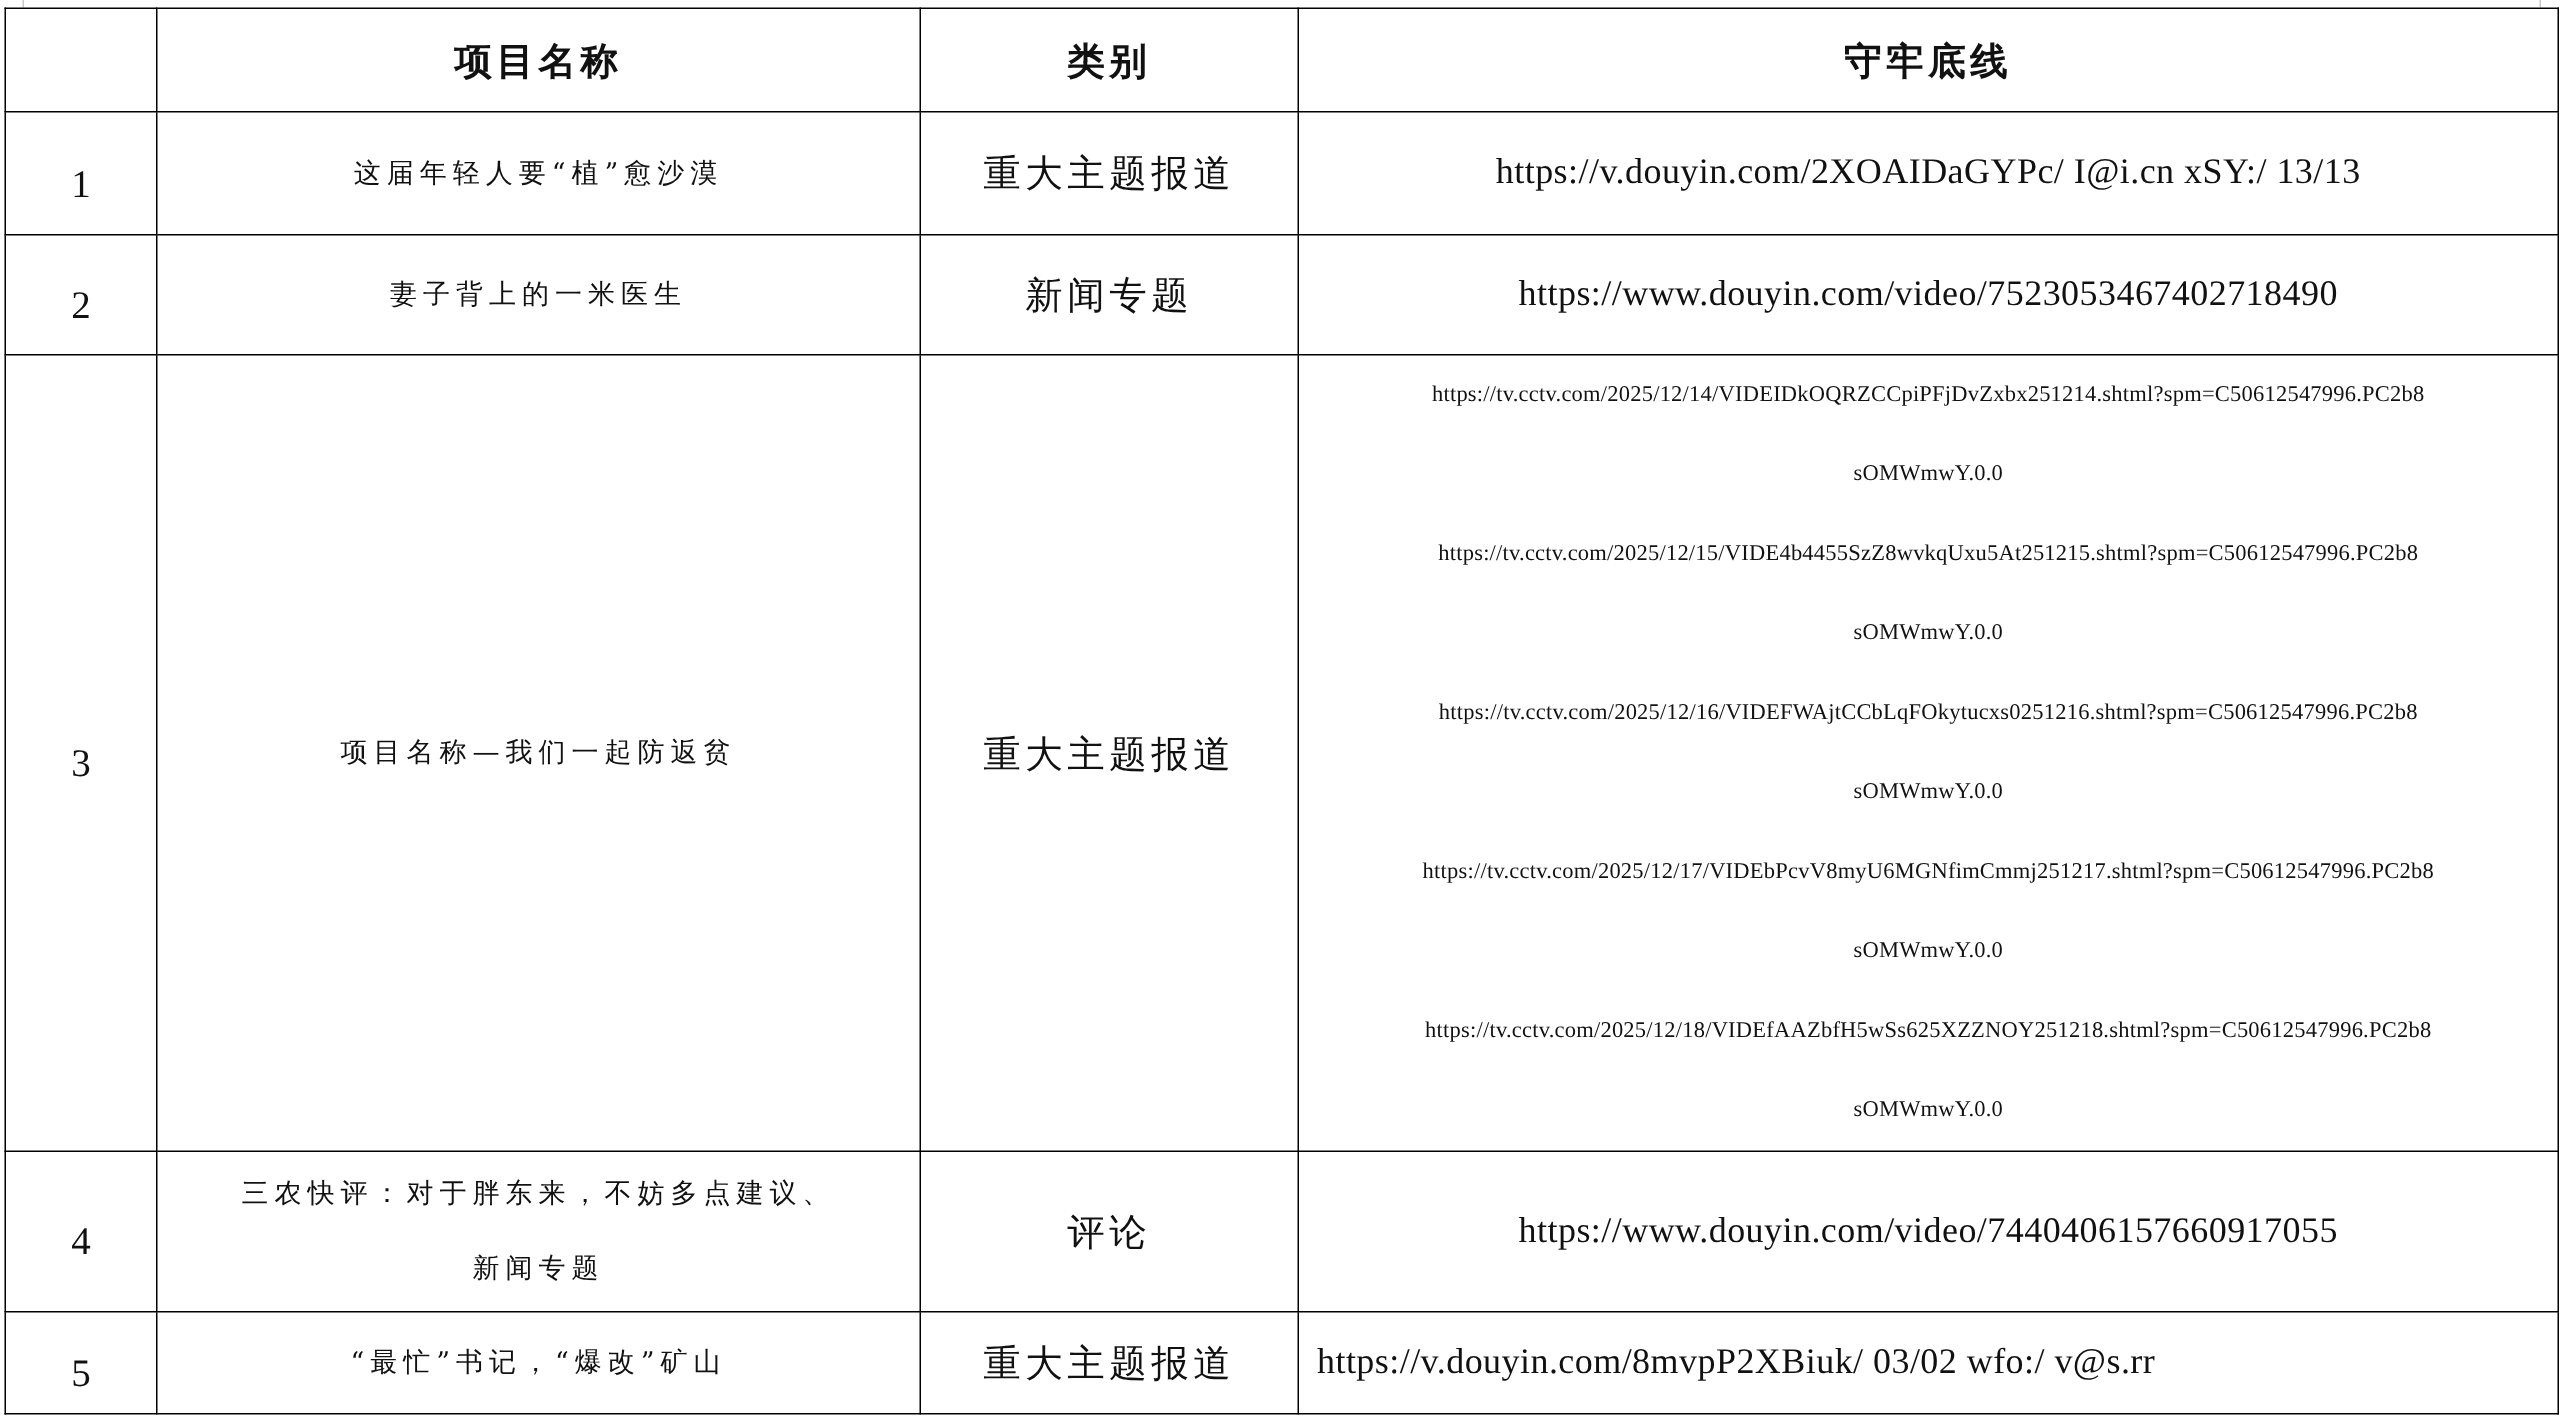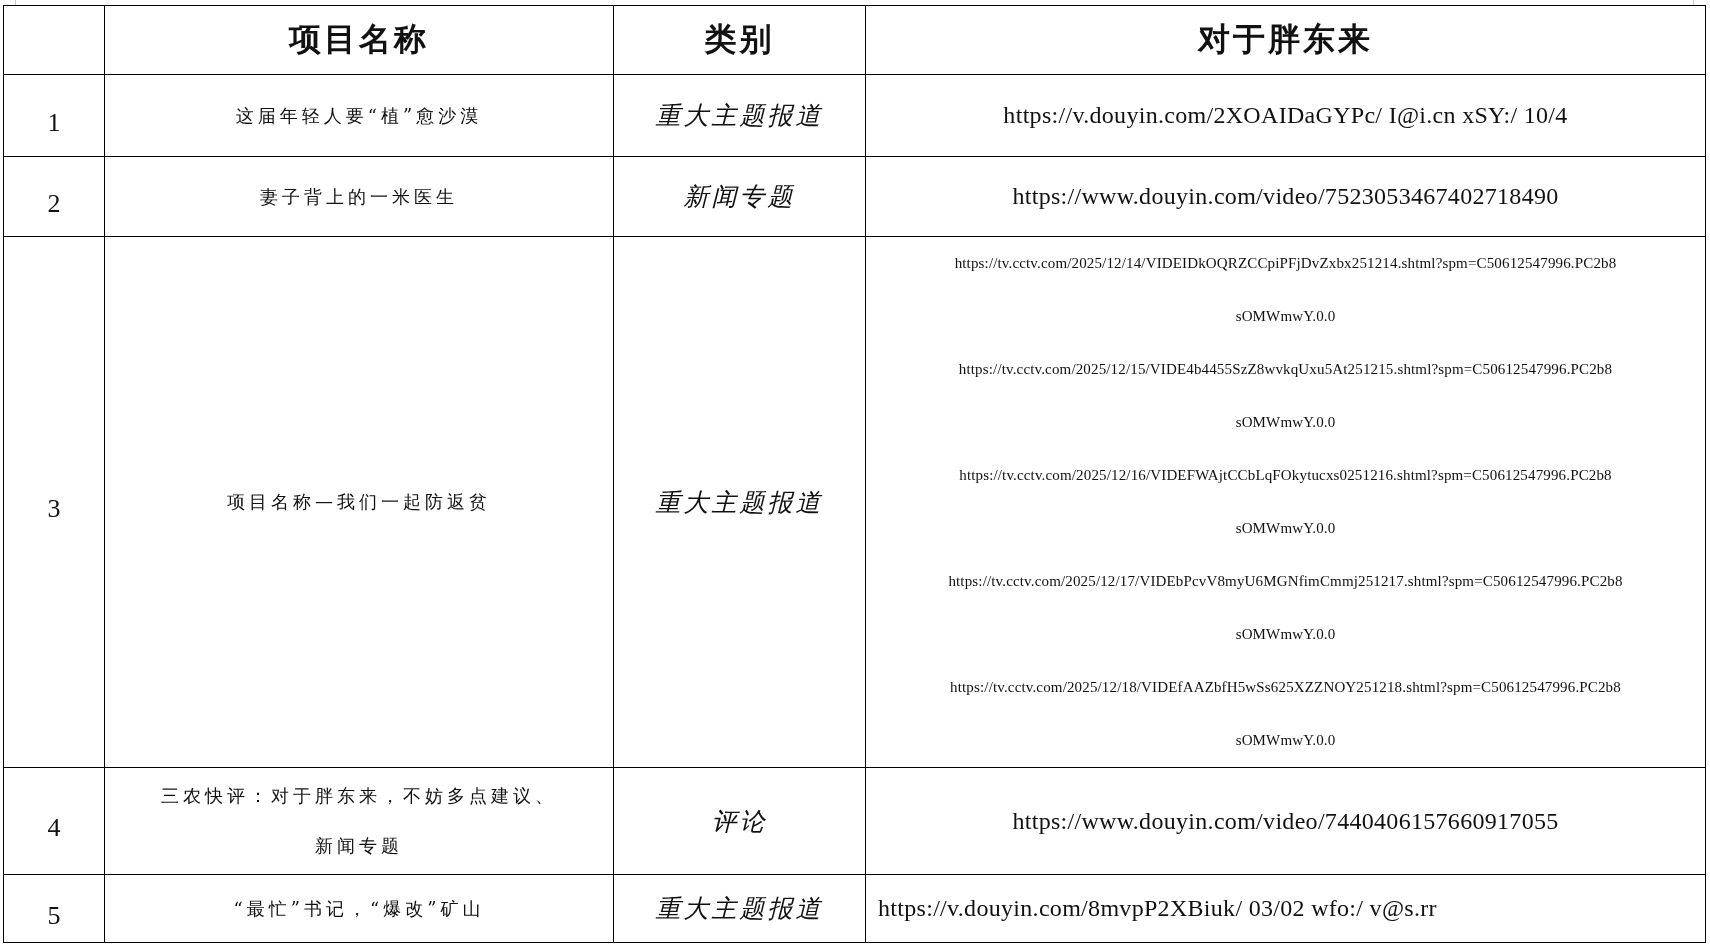--- a/index.html
+++ b/index.html
@@ -11,28 +11,28 @@
   table.doc-table {
     position: absolute; left: 3px; top: 5px;
     border-collapse: collapse; table-layout: fixed;
     width: 1702px;
   }
   .doc-table td, .doc-table th {
     border: 1.5px solid #000;
     text-align: center; vertical-align: middle;
     padding: 0; font-weight: normal;
   }
-  .doc-table th { font-size: 32px; font-weight: bold; letter-spacing: 3px; font-family: Liberation Serif, serif; }
+  .doc-table th { font-size: 25px; font-weight: bold; letter-spacing: 3px; font-family: Liberation Serif, serif; }
   .col-num { width: 101px; }
   .col-name { width: 509px; }
   .col-cat { width: 252px; }
   .col-link { width: 840px; }
   .cell-num { font-family: "Liberation Serif", "DejaVu Serif", serif; font-size: 26px; padding-top: 14px !important; }
   .cell-name { font-size: 18px; letter-spacing: 4px; line-height: 50px; }
-  .cell-cat { font-size: 25px; letter-spacing: 3px; font-style: italic; }
+  .cell-cat { font-size: 25px; letter-spacing: 3px; }
   .link-big { font-family: "Liberation Serif", serif; font-size: 24px; letter-spacing: 0.3px; }
   .link-list { text-align: left; padding: 6px 0 0 12px; }
   .link-line { font-family: "Liberation Serif", serif; font-size: 15px; line-height: 53px; white-space: nowrap; letter-spacing: 0.15px; }
   .left-align { text-align: left !important; padding-left: 12px !important; }
 </style>
 </head>
 <body>
 
 <div class="corner-mark cm-tl"></div>
 <div class="corner-mark cm-tr"></div>
@@ -42,29 +42,29 @@
     <col class="col-num">
       <col class="col-name">
       <col class="col-cat">
       <col class="col-link">
   </colgroup>
   <tbody>
       <tr style="height:69px">
     <th></th>
     <th>项目名称</th>
     <th>类别</th>
-    <th>对于胖东来</th>
+    <th>守牢底线</th>
   </tr>
 
   <tr style="height:82px">
     <td class="cell-num">1</td>
     <td class="cell-name">这届年轻人要“植”愈沙漠</td>
     <td class="cell-cat">重大主题报道</td>
     <td>
-      <span class="link-big">https://v.douyin.com/2XOAIDaGYPc/ I@i.cn xSY:/ 10/4</span>
+      <span class="link-big">https://v.douyin.com/2XOAIDaGYPc/ I@i.cn xSY:/ 13/13</span>
     </td>
   </tr>
 
   <tr style="height:80px">
     <td class="cell-num">2</td>
     <td class="cell-name">妻子背上的一米医生</td>
     <td class="cell-cat">新闻专题</td>
     <td>
       <span class="link-big">https://www.douyin.com/video/7523053467402718490</span>
     </td>

